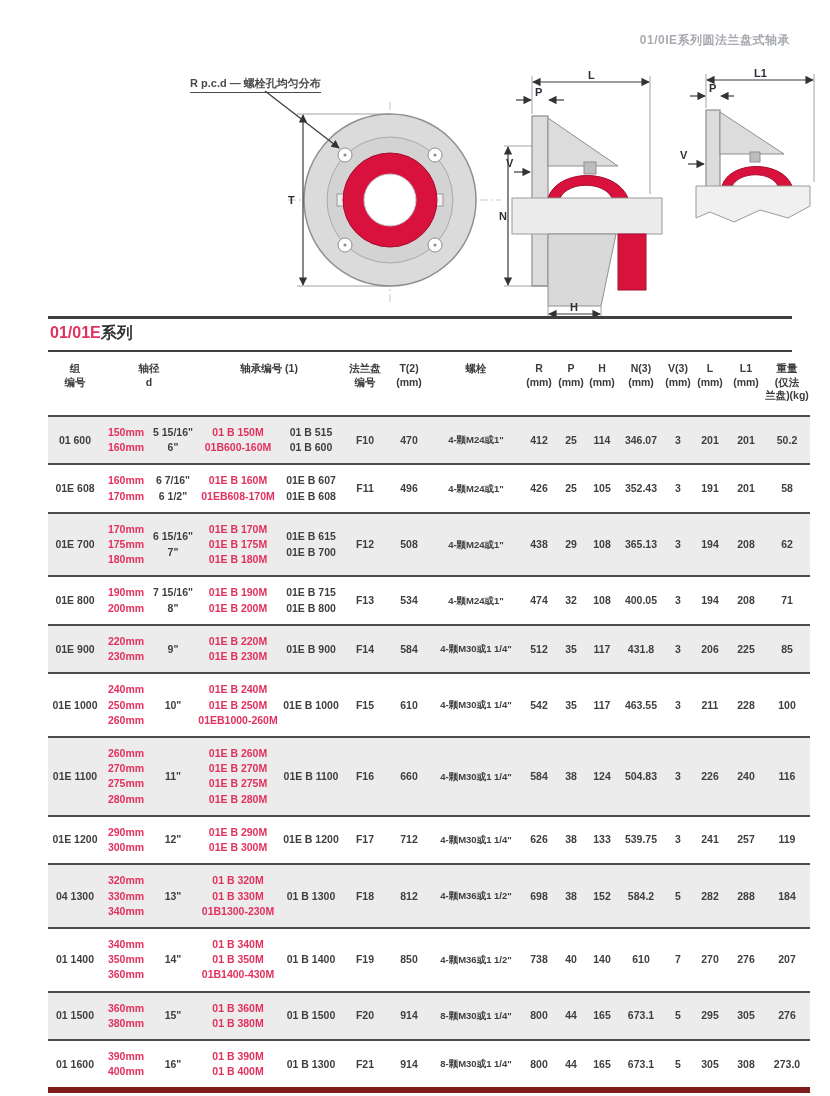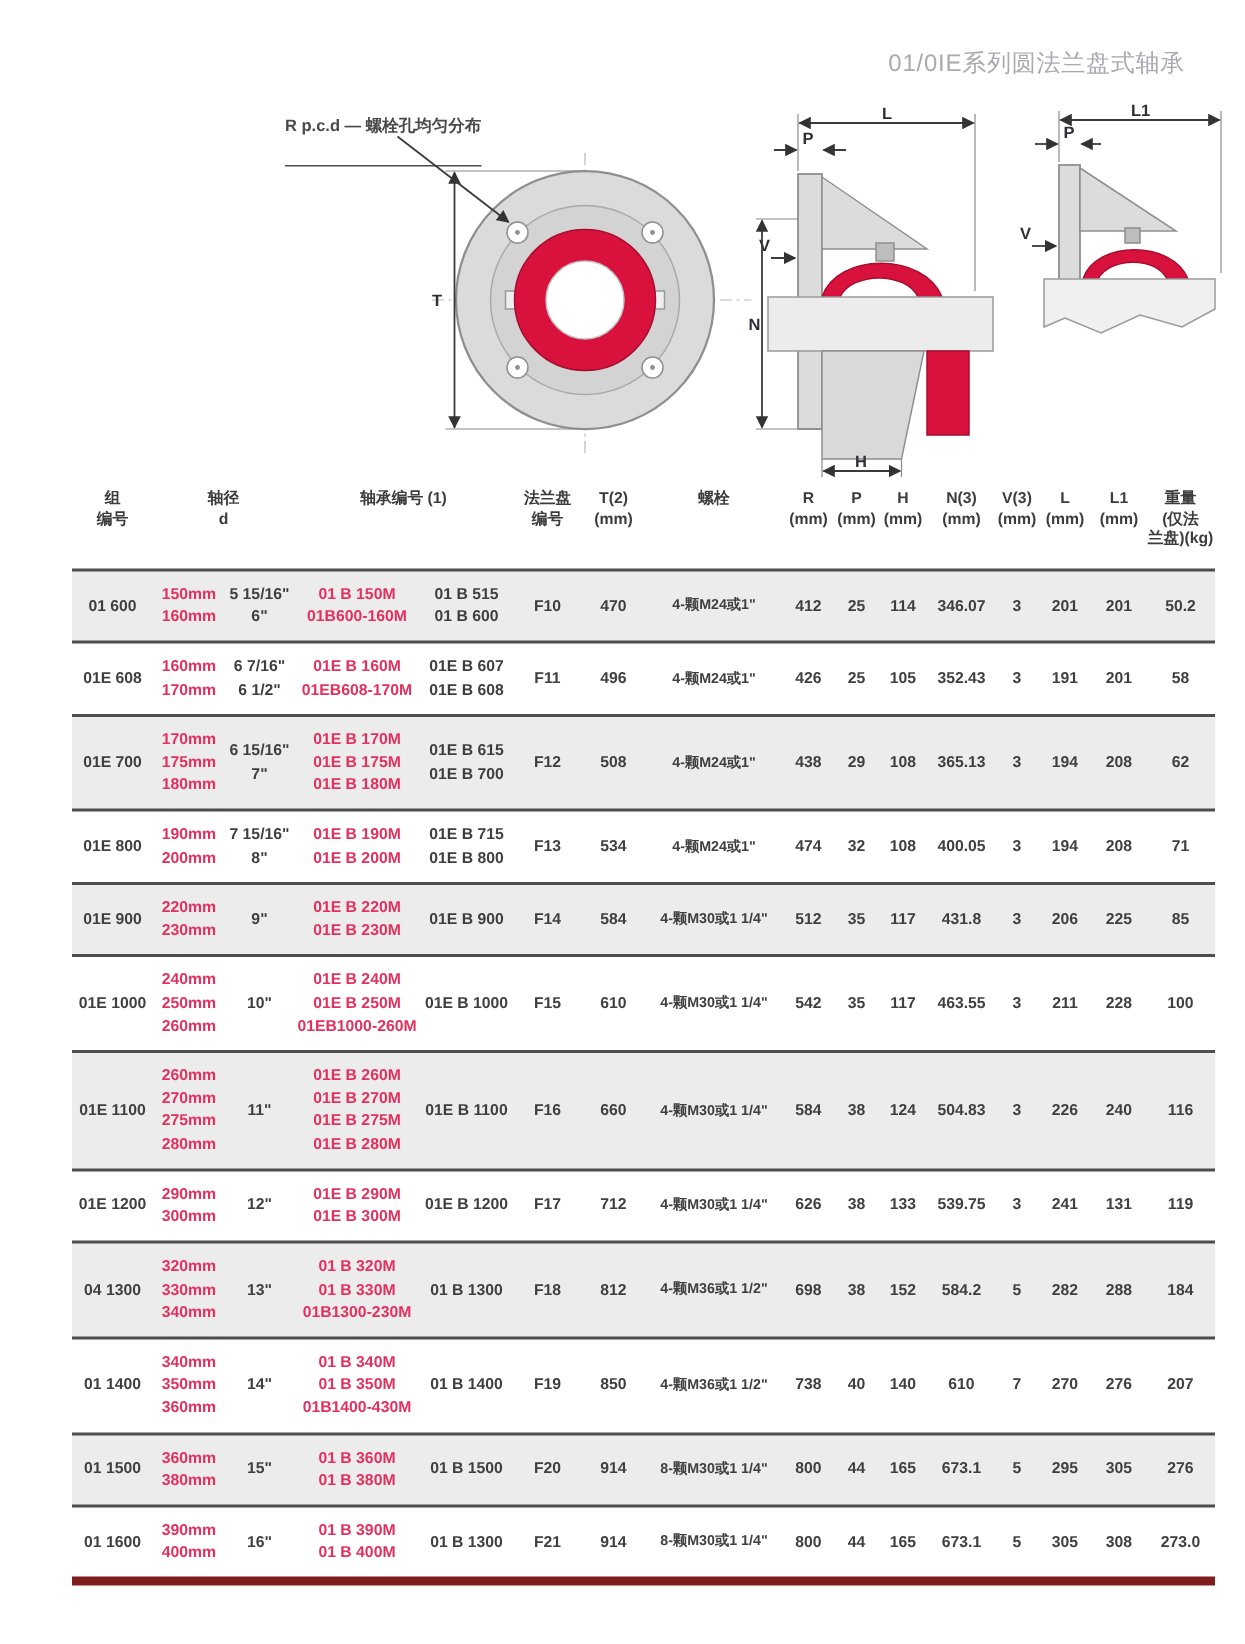--- a/index.html
+++ b/index.html
@@ -1,22 +1,22 @@
 <!DOCTYPE html>
 <html><head>
 <meta charset="utf-8">
 <style>
   html,body{margin:0;padding:0;background:#ffffff;}
   body{width:830px;height:1096px;position:relative;overflow:hidden;
        font-family:"Liberation Sans","DejaVu Sans",sans-serif;color:#3f3f3f;}
-  .page-header{position:absolute;top:32px;right:40px;font-size:16px;
-       color:#a7aaaf;font-weight:400;letter-spacing:.5px;}
+  .page-header{position:absolute;top:32px;right:40px;font-size:12px;
+       color:#a7aaaf;font-weight:700;letter-spacing:.5px;}
   .diag{position:absolute;}
   .callout{position:absolute;left:190px;top:76px;font-size:11px;font-weight:700;
-       color:#4a4a4a;border-bottom:1.5px solid #4a4a4a;padding-bottom:19px;}
+       color:#4a4a4a;border-bottom:1.5px solid #4a4a4a;padding-bottom:1px;}
   .table-wrap{position:absolute;left:48px;top:316px;width:744px;}
   .series-title{border-top:3px solid #3f3f3f;border-bottom:2px solid #3f3f3f;
        padding:4px 2px 6px;font-size:16px;font-weight:800;}
   .series-title .hl{color:#e2315e;}
   .series-title .sx{color:#333;}
   table{width:100%;border-collapse:collapse;table-layout:fixed;margin-top:2px;}
   thead th{font-size:10.5px;font-weight:700;color:#3c3c3c;text-align:center;
        vertical-align:top;white-space:pre-line;line-height:1.3;padding:8px 0 12px;}
   tbody tr{border-top:2px solid #4d4d4d;}
   tbody tr:last-child{border-bottom:6px solid #7f1d1d;}
@@ -114,20 +114,23 @@
   <line class="dim" x1="31" y1="12" x2="137" y2="12" marker-start="url(#ah3)" marker-end="url(#ah3)"></line>
   <text x="78" y="9">L1</text>
   <line class="dim" x1="14" y1="28" x2="29" y2="28" marker-end="url(#ah3)"></line>
   <line class="dim" x1="58" y1="28" x2="45" y2="28" marker-end="url(#ah3)"></line>
   <text x="33" y="24">P</text>
   <line class="dim" x1="12" y1="96" x2="28" y2="96" marker-end="url(#ah3)"></line>
   <text x="4" y="91">V</text>
 </svg>
 
 <div class="table-wrap">
+  <div class="series-title">
+    <span class="hl">01/01E</span><span class="sx">系列</span>
+  </div>
   <table>
     <colgroup>
       <col style="width:54px">
         <col style="width:48px">
         <col style="width:46px">
       <col style="width:84px">
         <col style="width:62px">
         <col style="width:46px">
       <col style="width:42px">
         <col style="width:92px">
@@ -402,21 +405,21 @@
           </td>
           <td>F17</td>
           <td>712</td>
           <td class="c-bolt">4-颗M30或1 1/4"</td>
           <td>626</td>
           <td>38</td>
           <td>133</td>
           <td>539.75</td>
           <td>3</td>
           <td>241</td>
-          <td>131</td>
+          <td>257</td>
           <td>119</td>
         </tr>
         <tr class="shaded">
           <td>04 1300</td>
           <td class="c-red">
             <div>320mm</div>
             <div>330mm</div>
             <div>340mm</div>
           </td>
           <td>

